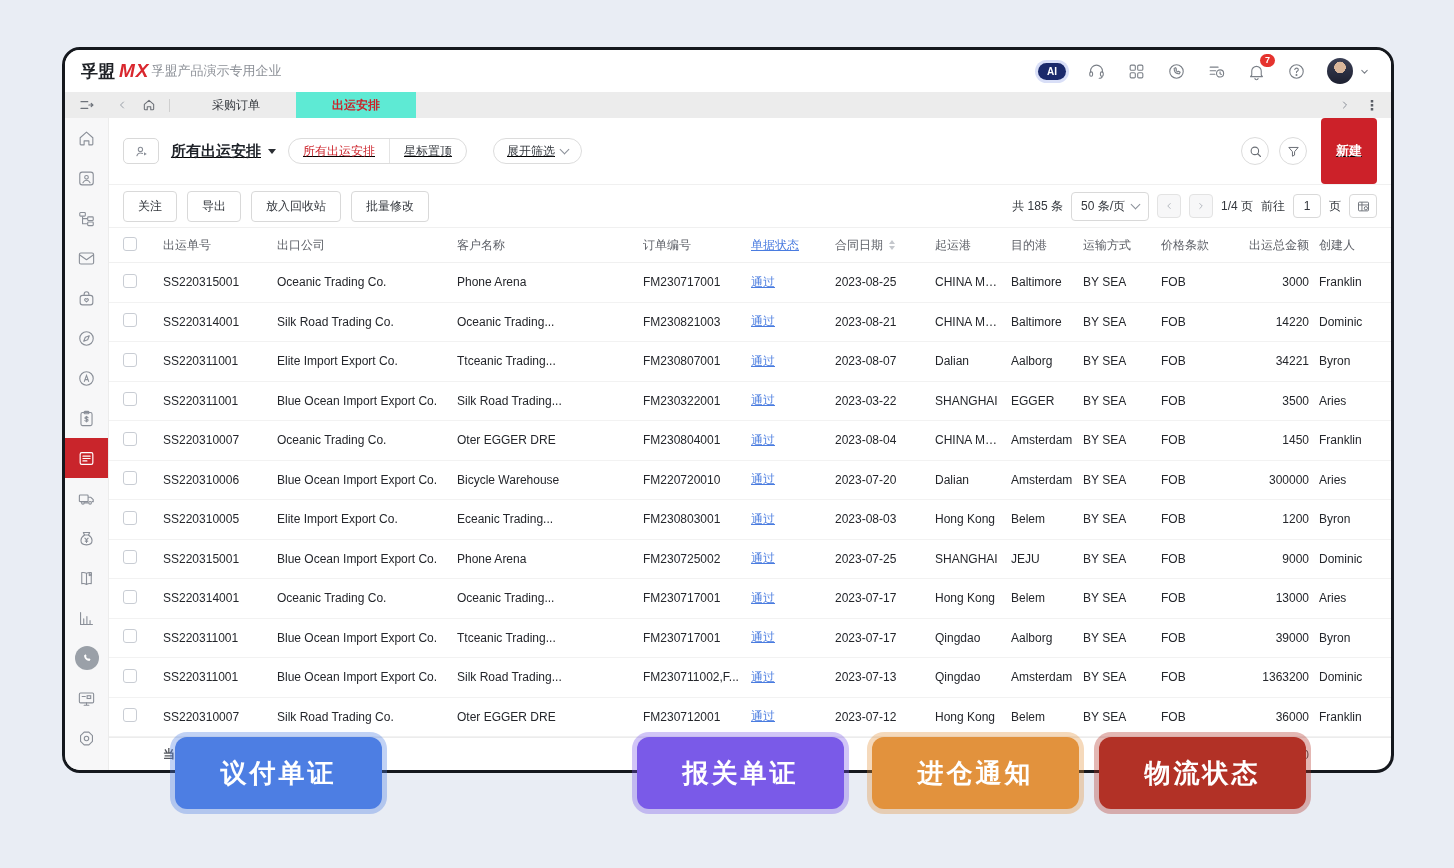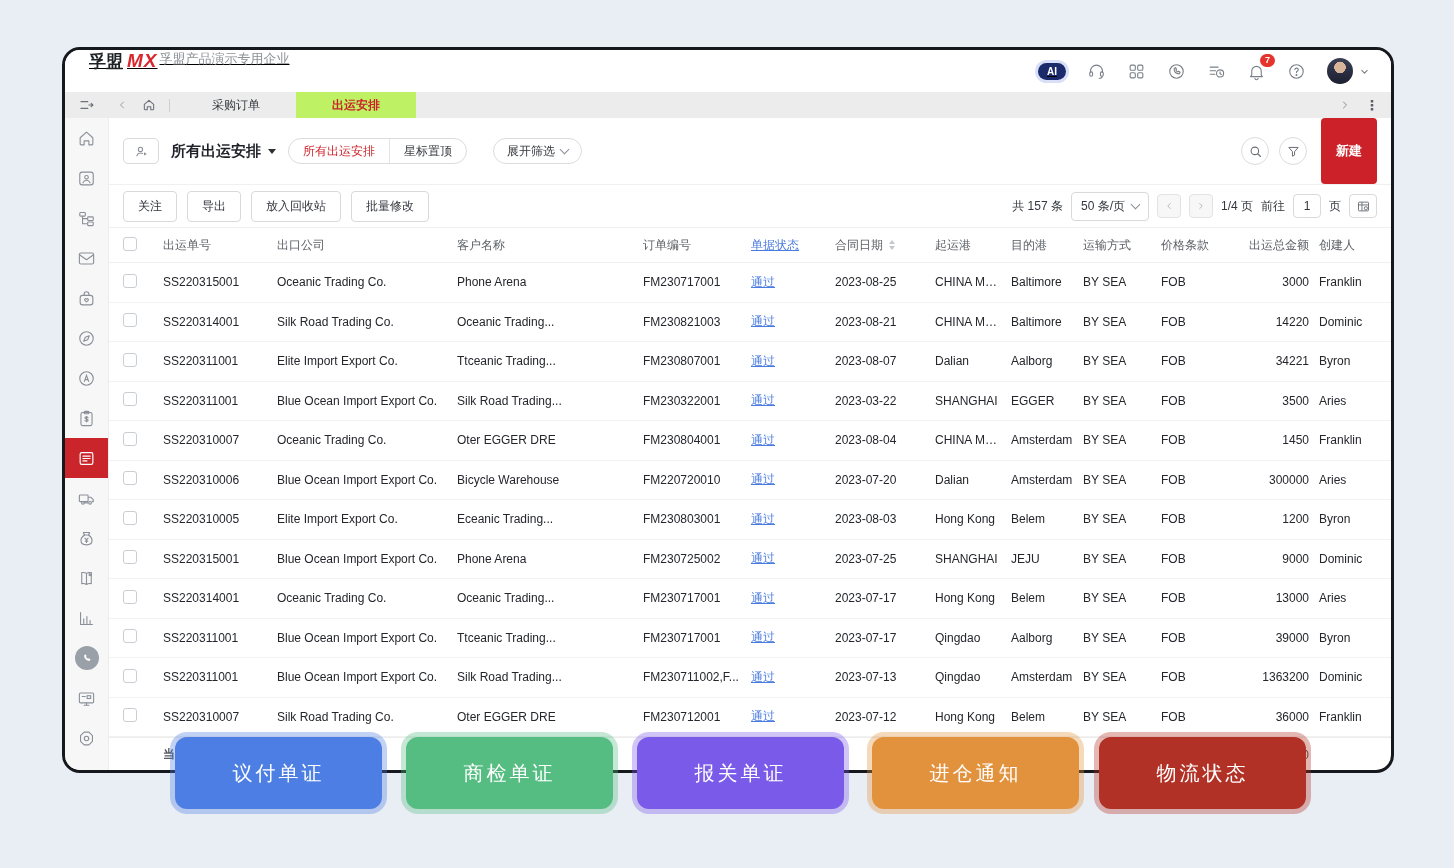--- a/index.html
+++ b/index.html
@@ -6,21 +6,21 @@
   html,body{width:1454px;height:868px;}
   body{font-family:"Liberation Sans","DejaVu Sans",sans-serif;background:#e9edf4;position:relative;overflow:hidden;}
   svg{display:block;}
   .stage{position:absolute;inset:0;}
 
   
   .window{position:absolute;left:62px;top:47px;width:1332px;height:726px;background:#fff;
     border:3px solid #15181d;border-radius:18px;display:flex;flex-direction:column;overflow:hidden;}
 
   
-  .topbar{flex:0 0 42px;display:flex;padding:0 20px 0 24px;background:#fff;text-decoration:underline;}
+  .topbar{flex:0 0 42px;display:flex;align-items:center;padding:0 20px 0 16px;background:#fff;}
   .logo-cn{font-size:17px;font-weight:bold;color:#1e2126;}
   .logo-mx{font-size:19px;font-weight:bold;color:#d9272e;letter-spacing:1px;margin-left:4px;font-style:italic;}
   .company{font-size:13px;color:#8c9097;margin-left:2px;}
   .top-icons{margin-left:auto;display:flex;align-items:center;gap:21px;color:#7b8088;}
   .ai-pill{background:#1b2a6b;color:#fff;font-size:10px;font-weight:bold;border-radius:9px;
     padding:3px 9px;box-shadow:0 0 0 3px rgba(80,110,220,.22);}
   .bell-wrap{position:relative;}
   .badge{position:absolute;top:-8px;right:-9px;background:#e5332e;color:#fff;border-radius:9px;
     font-size:9px;font-weight:bold;padding:1px 5px;line-height:11px;}
   .avatar{width:26px;height:26px;border-radius:50%;
@@ -35,26 +35,26 @@
   .side-item.active{background:#c9252b;color:#fff;}
   .wa-circle{width:24px;height:24px;border-radius:50%;background:#9aa0a8;display:flex;align-items:center;justify-content:center;color:#fff;}
 
   .content{flex:1;display:flex;flex-direction:column;min-width:0;}
 
   
   .tabbar{flex:0 0 26px;background:#ececec;display:flex;align-items:center;font-size:12px;color:#6b6f76;}
   .tabbar .nav-ic{padding:0 7px;display:flex;align-items:center;}
   .vdiv{width:1px;height:13px;background:#cfcfcf;margin:0 6px;}
   .tab{height:26px;display:flex;align-items:center;padding:0 36px;color:#33373d;}
-  .tab.active{background:#bef264;color:#cc2129;font-weight:bold;}
+  .tab.active{background:#5eead4;color:#cc2129;font-weight:bold;}
   .tabbar-right{margin-left:auto;display:flex;align-items:center;gap:14px;padding-right:12px;color:#5a5e66;}
   .kebab{font-size:14px;font-weight:bold;letter-spacing:0;line-height:10px;}
 
   
-  .filterrow{flex:0 0 38px;display:flex;align-items:center;gap:12px;padding:0 14px;border-bottom:1px solid #f0f0f0;}
+  .filterrow{flex:0 0 38px;display:flex;align-items:center;gap:12px;padding:0 14px;border-bottom:1px solid #f0f0f0;text-decoration:underline;}
   .person-btn{width:36px;height:26px;border:1px solid #d9d9d9;border-radius:5px;display:flex;align-items:center;justify-content:center;color:#8a8f98;background:#fff;}
   .view-title{font-size:15px;font-weight:bold;color:#1f2329;display:flex;align-items:center;gap:7px;}
   .caret-dn{width:0;height:0;border-left:4.5px solid transparent;border-right:4.5px solid transparent;border-top:5.5px solid #2b2e33;}
   .pill-group{display:flex;align-items:stretch;border:1px solid #dcdcdc;border-radius:14px;height:26px;overflow:hidden;font-size:12px;background:#fff;}
   .pill-seg{display:flex;align-items:center;padding:0 14px;color:#33373d;}
   .pill-seg.red{color:#cc2129;}
   .pill-seg + .pill-seg{border-left:1px solid #e4e4e4;}
   .pill-single{display:flex;align-items:center;gap:6px;border:1px solid #dcdcdc;border-radius:14px;height:26px;padding:12px 13px;font-size:12px;color:#33373d;background:#fff;margin-left:14px;}
   .filter-right{margin-left:auto;display:flex;align-items:center;gap:10px;}
   .circle-btn{width:28px;height:28px;border:1px solid #dcdcdc;border-radius:50%;display:flex;align-items:center;justify-content:center;color:#6b6f76;background:#fff;}
@@ -86,21 +86,21 @@
   .sort .up{border-bottom:4px solid #c4c7cc;}
   .sort .dn{border-top:4px solid #c4c7cc;}
   .t-spacer{flex:1;}
   .t-foot{flex:0 0 34px;border-top:1px solid #ececec;font-size:12px;color:#4a4d52;}
   .foot-label{grid-column:2/5;font-weight:bold;color:#55585e;}
   .foot-total{grid-column:12;text-align:right;padding-right:10px;}
 
   
   .flow{position:absolute;left:0;top:0;width:100%;height:100%;pointer-events:none;}
   .flow-btn{position:absolute;top:737px;width:207px;height:72px;border-radius:12px;display:flex;align-items:center;
-    justify-content:center;color:#fff;font-size:20px;font-weight:normal;letter-spacing:3px;pointer-events:auto;}
+    justify-content:center;color:#fff;font-size:26px;font-weight:bold;letter-spacing:3px;pointer-events:auto;}
   .fb0{left:175px;box-shadow:0 0 0 5px rgba(77,126,227,.35);}
   .fb1{left:406px;box-shadow:0 0 0 5px rgba(85,189,130,.35);}
   .fb2{left:637px;box-shadow:0 0 0 5px rgba(122,90,232,.35);}
   .fb3{left:828px;box-shadow:0 0 0 5px rgba(226,146,61,.35);margin-left:44px;}
   .fb4{left:1099px;box-shadow:0 0 0 5px rgba(178,49,38,.35);}
 </style>
 </head>
 <body>
 
 <div class="stage">
@@ -337,21 +337,21 @@
             <button class="new-btn">新建</button>
           </div>
         </div>
 
         <div class="toolbar">
           <button class="tb-btn">关注</button>
           <button class="tb-btn">导出</button>
           <button class="tb-btn">放入回收站</button>
           <button class="tb-btn">批量修改</button>
           <div class="toolbar-right">
-            <span>共 157 条</span>
+            <span>共 185 条</span>
             <span class="pg-select">
               <span>50 条/页</span>
               <span class="chev"></span>
             </span>
             <span class="pg-btn">
               <svg width="10" height="10" viewBox="0 0 24 24" fill="none" stroke="currentColor" stroke-width="2.4" stroke-linecap="round">
                   <path d="M15 6l-6 6 6 6"></path>
                 </svg>
             </span>
             <span class="pg-btn">
@@ -584,23 +584,20 @@
           </div>
         </div>
       </div>
     </div>
   </div>
 
   <div class="flow">
     <div class="flow-btn fb0" style="background: rgb(77, 126, 227);">
         <span>议付单证</span>
       </div>
-    <div class="flow-btn fb1" style="background: rgb(85, 189, 130);">
-        <span>商检单证</span>
-      </div>
     <div class="flow-btn fb2" style="background: rgb(122, 90, 232);">
         <span>报关单证</span>
       </div>
     <div class="flow-btn fb3" style="background: rgb(226, 146, 61);">
         <span>进仓通知</span>
       </div>
     <div class="flow-btn fb4" style="background: rgb(178, 49, 38);">
         <span>物流状态</span>
       </div>
   </div>

